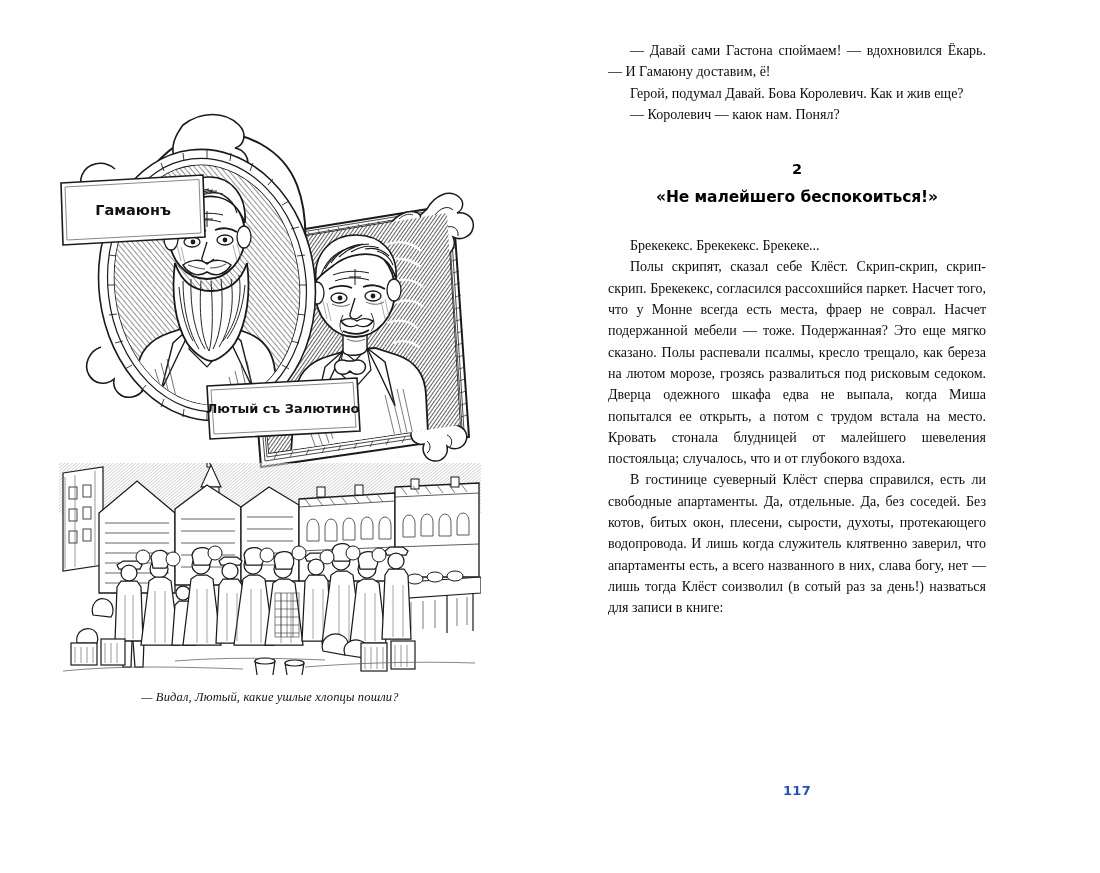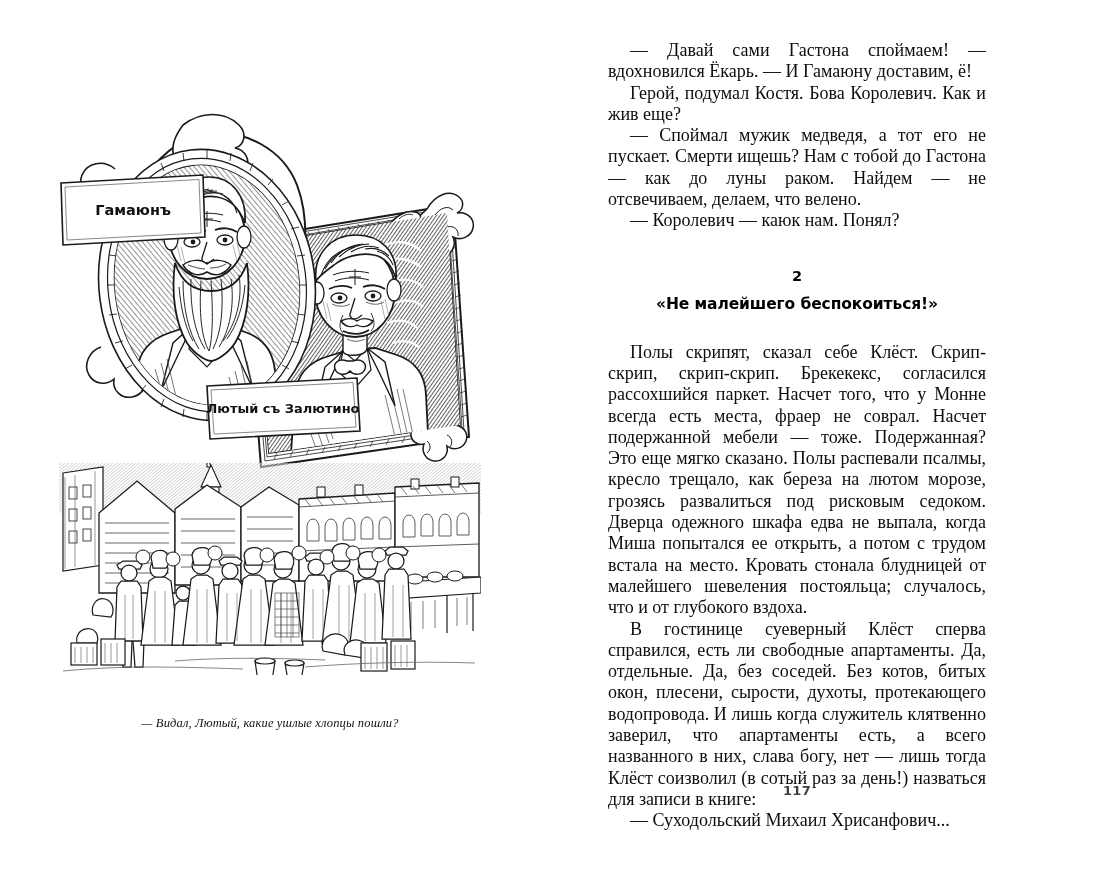--- a/index.html
+++ b/index.html
@@ -35,21 +35,21 @@
     left: 55px;
     top: 95px;
     width: 430px;
     height: 600px;
   }
   .illo-svg { display: block; width: 430px; height: 600px; }
 
   .illo-caption {
     position: absolute;
     left: 55px;
-    top: 716px;
+    top: 690px;
     width: 430px;
     text-align: center;
     font-style: italic;
     font-size: 12.5px;
     letter-spacing: 0.15px;
     color: #111;
     font-family: "Liberation Serif", "DejaVu Serif", serif;
   }
 
   
@@ -61,21 +61,21 @@
     height: 873px;
   }
   .textcol {
     position: absolute;
     left: 58px;
     top: 40px;
     width: 378px;
   }
   .para {
     margin: 0;
-    font-size: 18px;
+    font-size: 14px;
     line-height: 21.3px;
     text-align: justify;
     text-indent: 22px;
     hyphens: manual;
     color: #0d0d0d;
   }
 
   .chapter {
     text-align: center;
     font-family: "DejaVu Sans", "Liberation Sans", sans-serif;
@@ -99,21 +99,21 @@
   .folio {
     position: absolute;
     left: 58px;
     top: 783px;
     width: 378px;
     text-align: center;
     font-family: "DejaVu Sans", "Liberation Sans", sans-serif;
     font-weight: bold;
     font-size: 13px;
     letter-spacing: 0.3px;
-    color: #404040;
+    color: #1d4ed8;
   }
 </style>
 </head>
 <body>
 
 <div class="spread">
 
   <div class="page-left">
 
     <div class="illustration">
@@ -774,34 +774,33 @@
       </svg>
     </div>
 
     <div class="illo-caption">— Видал, Лютый, какие ушлые хлопцы пошли?</div>
   </div>
 
   <div class="page-right">
     <div class="textcol">
 
       <p class="para">— Давай сами Гастона споймаем! — вдохновился Ёкарь. — И Гамаюну доставим, ё!</p>
-      <p class="para">Герой, подумал Костя. Бова Королевич. Как и жив еще?</p>
-      <p class="para">— Споймал мужик медведя, а тот его не пускает. Смерти ищешь? Нам с тобой до Гастона — как до луны раком. Найдем — не отсвечиваем, делаем, что велено.</p>
+      <p class="para">Герой, подумал Давай. Бова Королевич. Как и жив еще?</p>
       <p class="para">— Королевич — каюк нам. Понял?</p>
 
       <div class="chapter-space-before"></div>
 
       <div class="chapter">
         <div class="chapter-num">2</div>
         <div class="chapter-title">«Не малейшего беспокоиться!»</div>
       </div>
 
       <div class="chapter-space-after"></div>
 
+      <p class="para">Брекекекс. Брекекекс. Брекеке...</p>
       <p class="para">Полы скрипят, сказал себе Клёст. Скрип-скрип, скрип-скрип. Брекекекс, согласился рассохшийся паркет. Насчет того, что у Монне всегда есть места, фраер не соврал. Насчет подержанной мебели — тоже. Подержанная? Это еще мягко сказано. Полы распевали псалмы, кресло трещало, как береза на лютом морозе, грозясь развалиться под рисковым седоком. Дверца одежного шкафа едва не выпала, когда Миша попытался ее открыть, а потом с трудом встала на место. Кровать стонала блудницей от малейшего шевеления постояльца; случалось, что и от глубокого вздоха.</p>
       <p class="para">В гостинице суеверный Клёст сперва справился, есть ли свободные апартаменты. Да, отдельные. Да, без соседей. Без котов, битых окон, плесени, сырости, духоты, протекающего водопровода. И лишь когда служитель клятвенно заверил, что апартаменты есть, а всего названного в них, слава богу, нет — лишь тогда Клёст соизволил (в сотый раз за день!) назваться для записи в книге:</p>
-      <p class="para">— Суходольский Михаил Хрисанфович...</p>
     </div>
 
     <div class="folio">117</div>
   </div>
 
 </div>
 
 </body></html>

